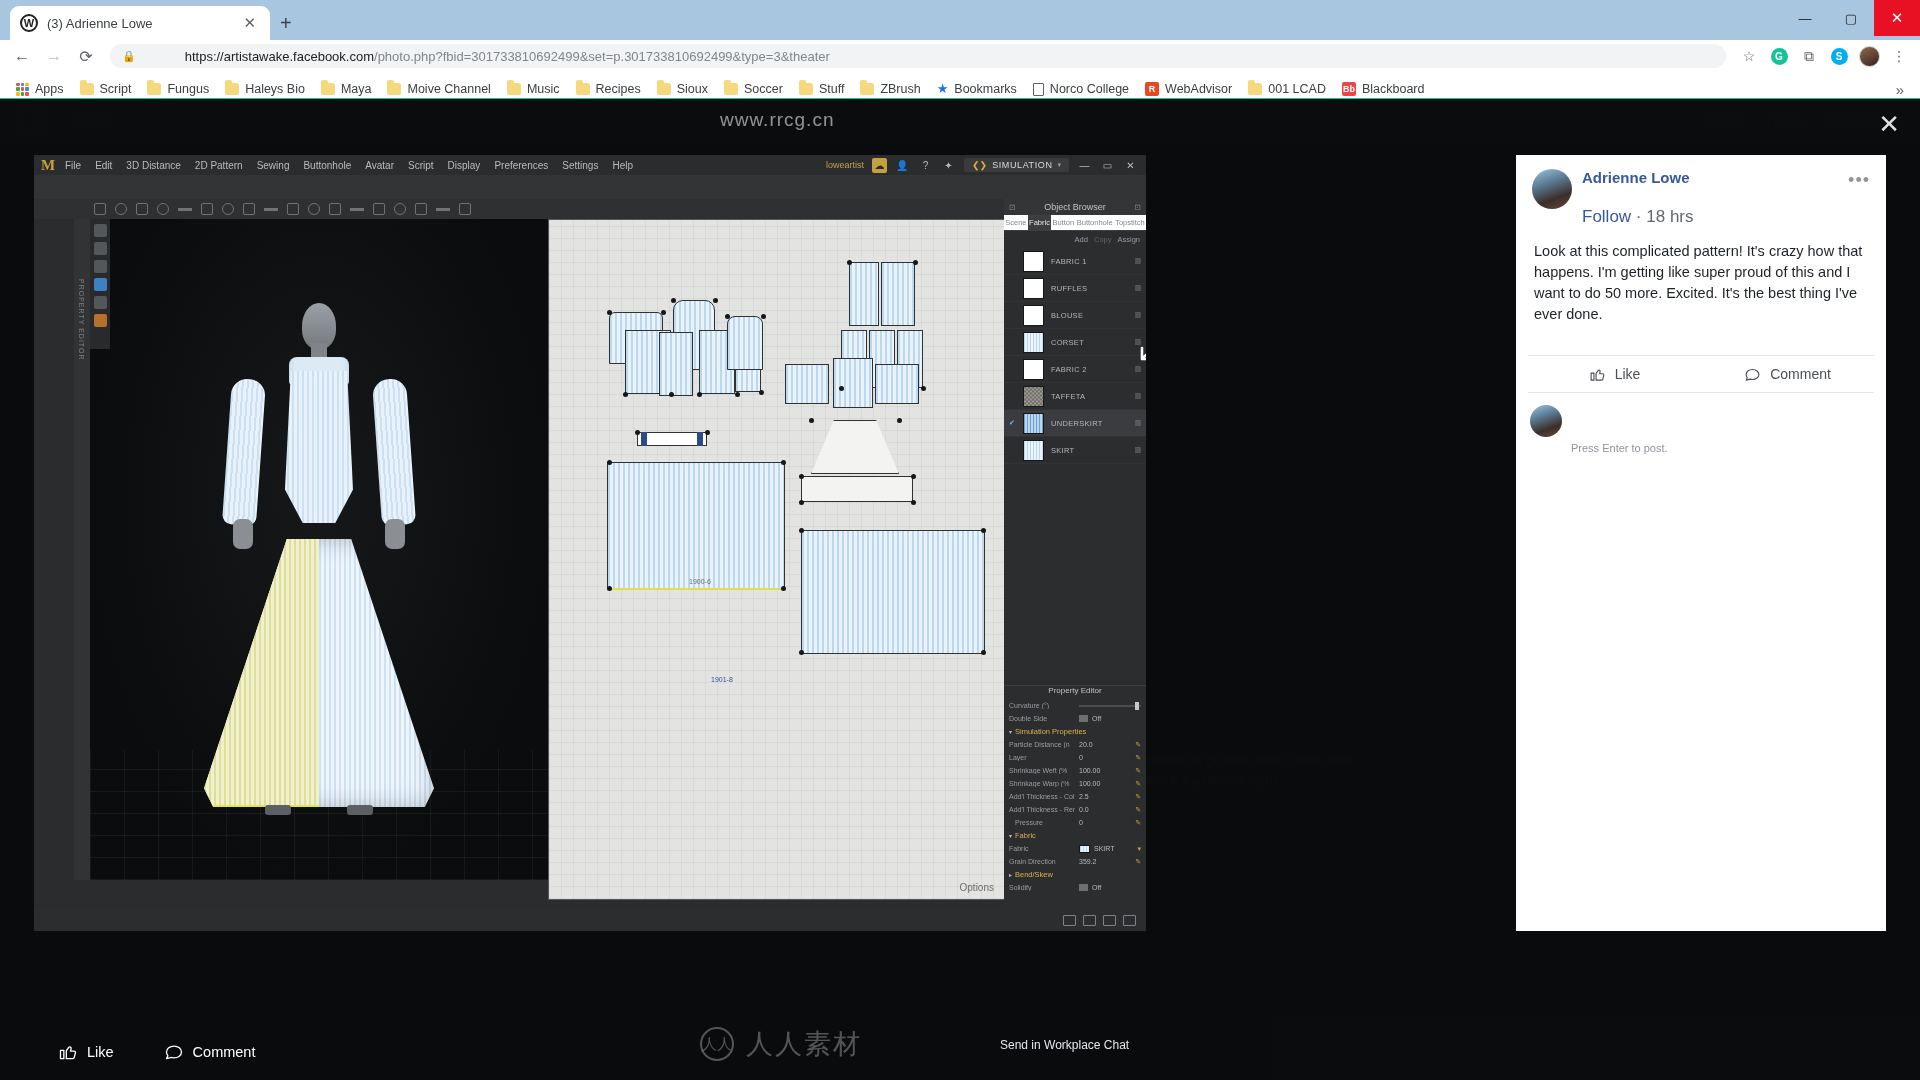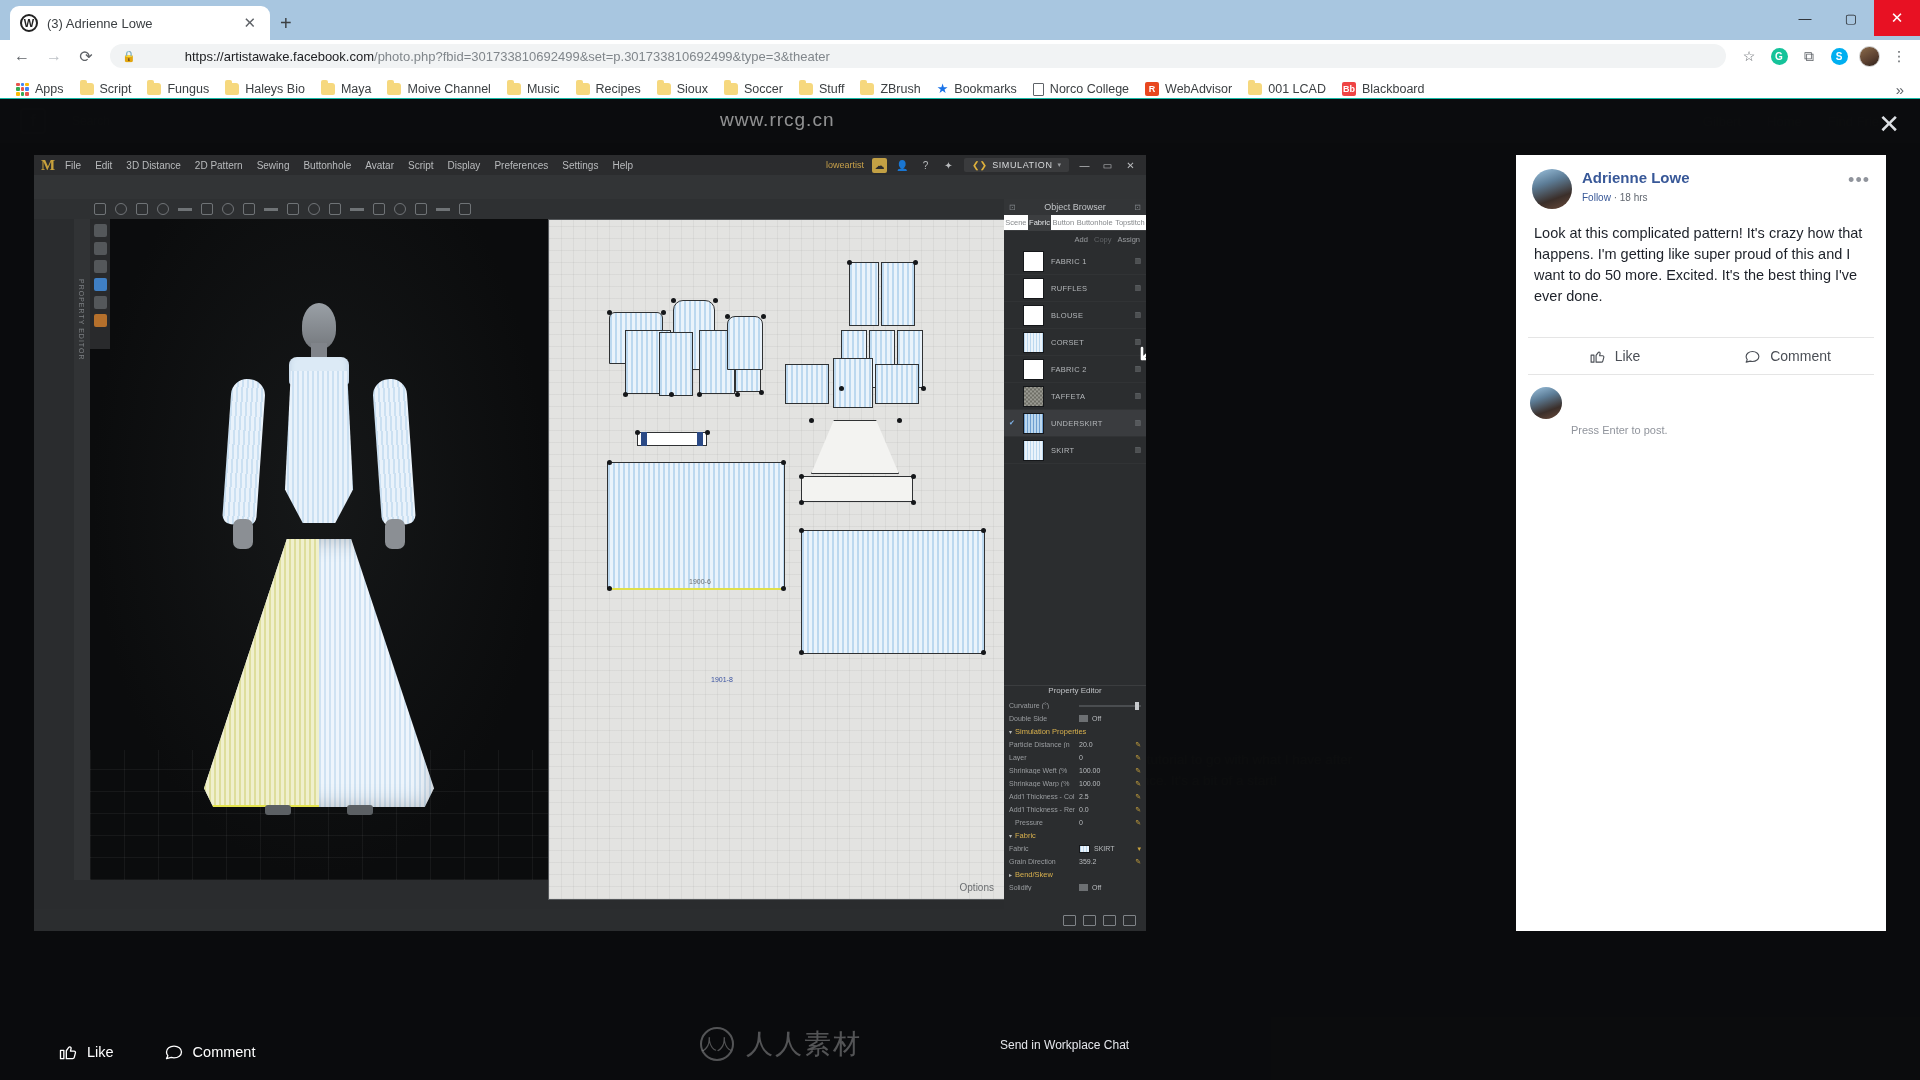--- a/index.html
+++ b/index.html
@@ -299,21 +299,21 @@
 
   
   #post-panel { position: absolute; top: 56px; right: 34px; width: 370px;
     height: 776px; background: #fff; }
   #post-head { display: flex; align-items: flex-start; padding: 14px 16px 0 16px; gap: 10px; }
   #post-avatar { width: 40px; height: 40px; border-radius: 50%;
     background: linear-gradient(160deg,#9ec4e0 0%,#5d7d97 35%,#3b2f2a 70%,#6b4b3a 100%);
     flex: 0 0 auto; }
   #post-names { flex: 1 1 auto; }
   #post-author { font-size: 15px; color: #385898; font-weight: bold; cursor: pointer; }
-  #post-sub { font-size: 10px; color: #616770; margin-top: 6px; }
+  #post-sub { font-size: 17px; color: #616770; margin-top: 21px; }
   #post-sub a { color: #385898; cursor: pointer; }
   #post-dots { color: #90949c; font-size: 18px; letter-spacing: 1px; cursor: pointer;
     line-height: 1; padding-top: 2px; }
   #post-text { padding: 14px 18px 0 18px; font-size: 14.5px; color: #1d2129;
     line-height: 21px; }
   #post-actions { margin: 30px 12px 0 12px; border-top: 1px solid #e5e5e5;
     border-bottom: 1px solid #e5e5e5; display: flex; }
   .post-act { flex: 1 1 50%; display: flex; align-items: center; justify-content: center;
     gap: 9px; height: 36px; color: #4b4f56; font-size: 14px; cursor: pointer; }
   .post-act svg { width: 17px; height: 17px; }

